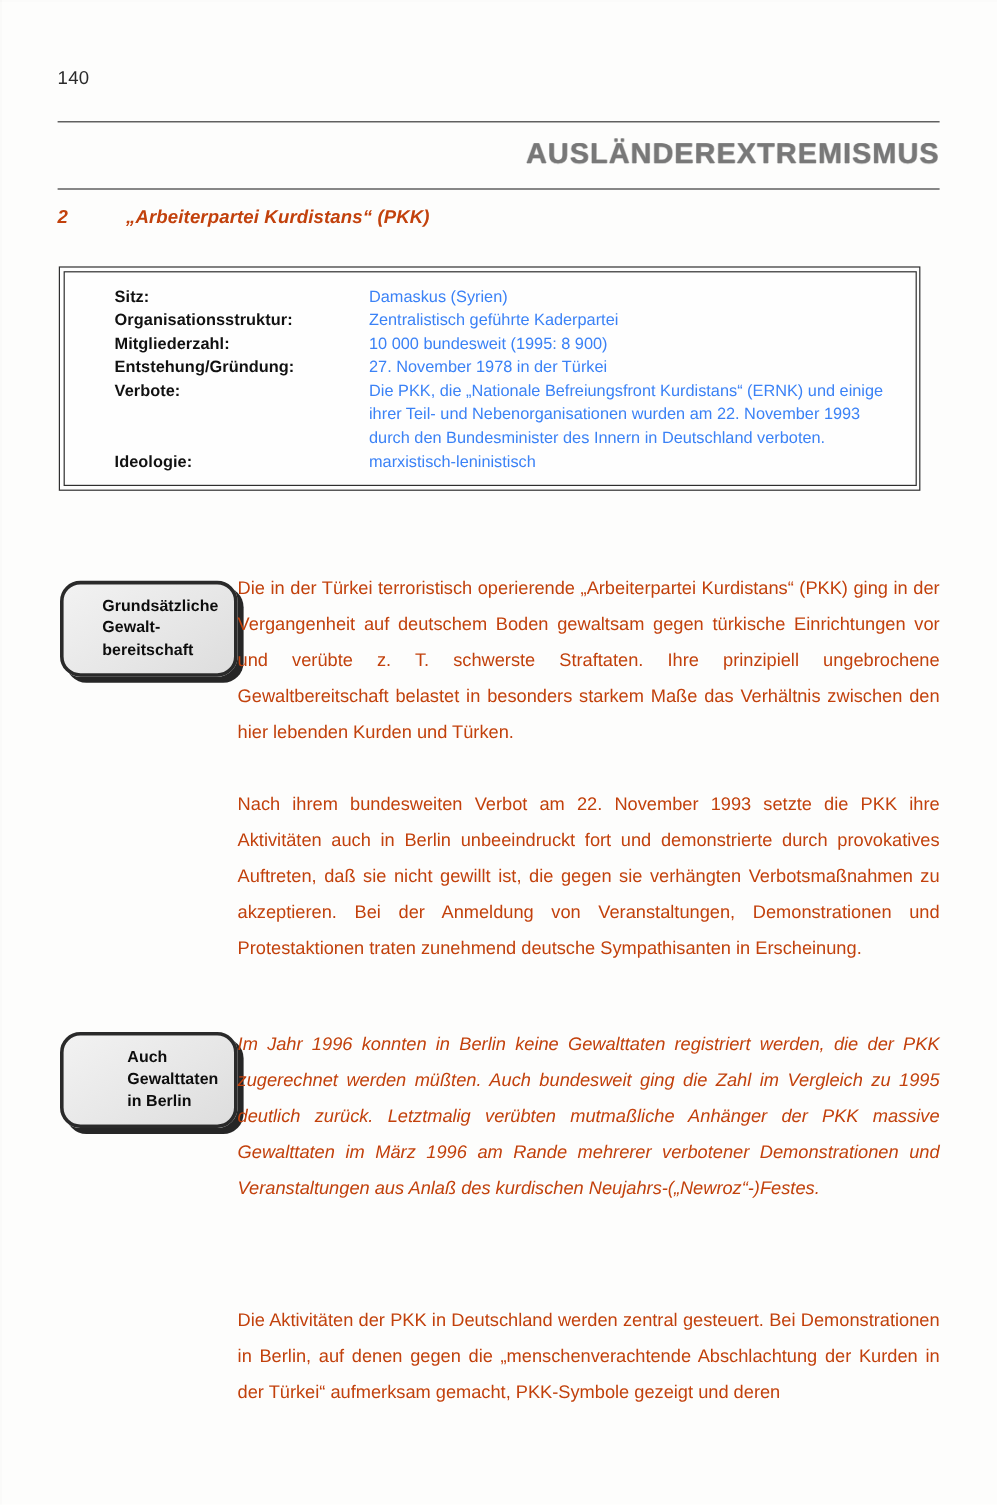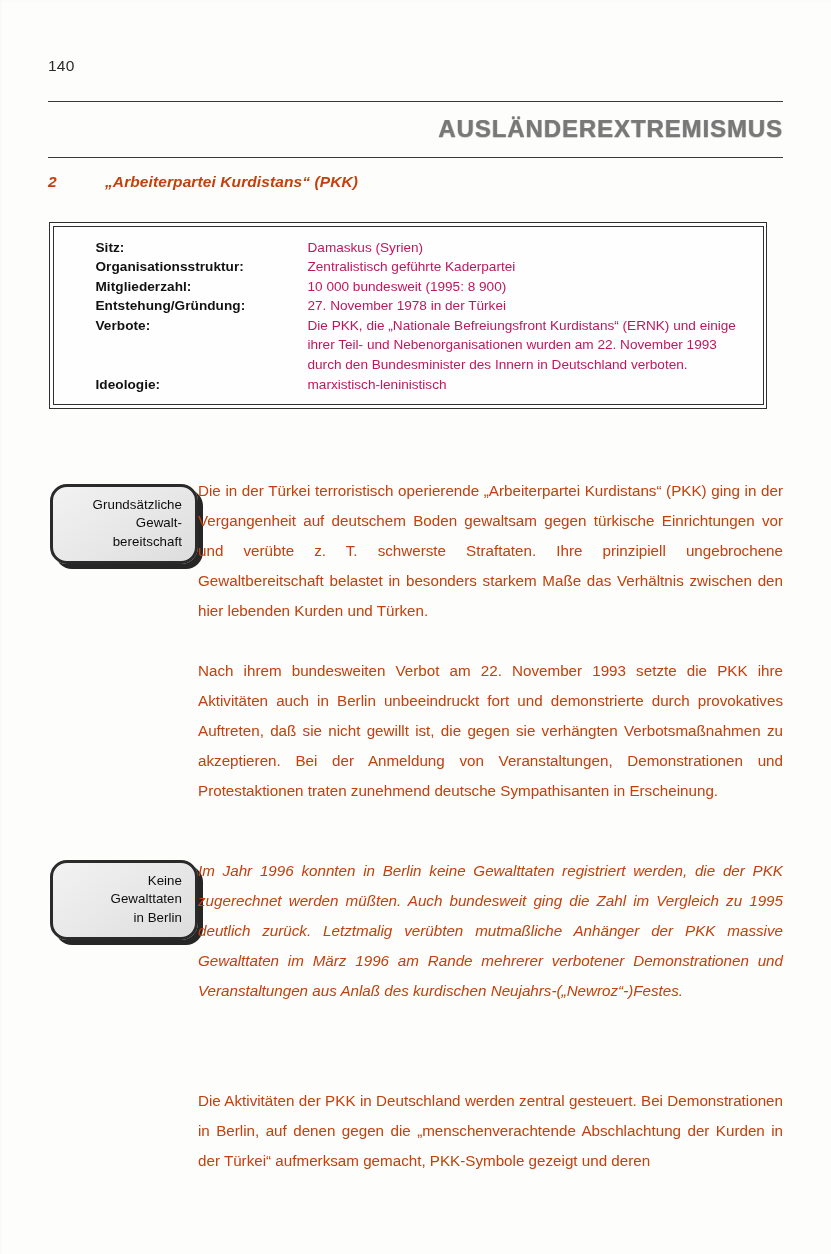--- a/index.html
+++ b/index.html
@@ -112,21 +112,21 @@
   }
   .info-label {
     flex: 0 0 212px;
     font-weight: bold;
     color: #111;
     letter-spacing: .05px;
     margin-left: 29px;
   }
   .info-values {
     flex: 1 1 auto;
-    color: #be185d;
+    color: #3b82f6;
   }
   .info-values .val-line { display: block; }
   .info-values .val-block {
     text-align: justify;
     text-align-last: left;
   }
 
   
   .body-block {
     position: absolute;
@@ -149,22 +149,22 @@
     background: linear-gradient(145deg, #f2f2f2 0%, #e7e7e7 55%, #dddddd 100%);
     box-shadow: 5px 5px 0 0 #262626;
     display: flex;
     align-items: center;
     justify-content: flex-end;
     padding: 4px 13px 5px 10px;
   }
   .callout .callout-text {
     font-size: 13.3px;
     line-height: 18.5px;
-    font-weight: normal;
-    text-align: right;
+    font-weight: bold;
+    text-align: left;
     color: #0d0d0d;
     letter-spacing: .05px;
     white-space: pre-line;
   }
 </style>
 </head>
 <body>
 
 <div class="page">
 
@@ -227,21 +227,21 @@
   </div>
 
   <div class="callout" style="left:50px; top:484px; width:148px; height:80px;">
     <span class="callout-text">Grundsätzliche
 Gewalt-
 bereitschaft</span>
   </div>
 
 
   <div class="callout" style="left:50px; top:860px; width:148px; height:80px;">
-    <span class="callout-text">Keine
+    <span class="callout-text">Auch
 Gewalttaten
 in Berlin</span>
   </div>
 
 
   <div class="body-block" style="top:476px;">
     <p>Die in der Türkei terroristisch operierende „Arbeiterpartei Kurdistans“ (PKK) ging in der Vergangenheit auf deutschem Boden gewaltsam gegen türkische Einrichtungen vor und verübte z. T. schwerste Straftaten. Ihre prinzipiell ungebrochene Gewaltbereitschaft belastet in besonders starkem Maße das Verhältnis zwischen den hier lebenden Kurden und Türken.</p>
   </div>
 
   <div class="body-block" style="top:656px;">

